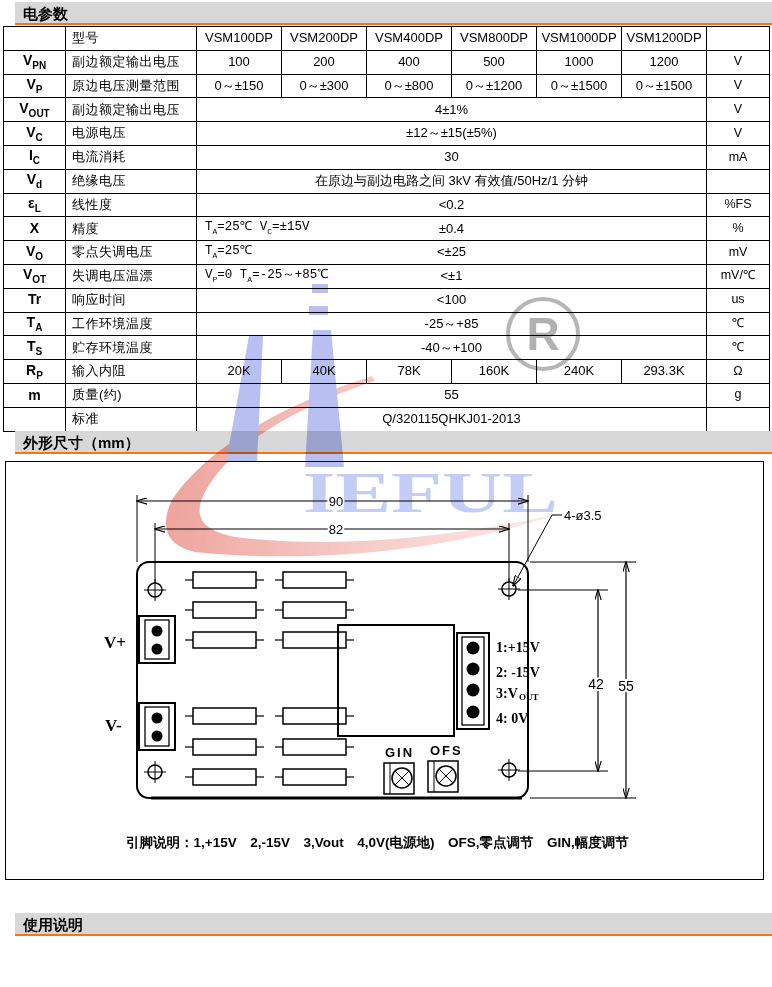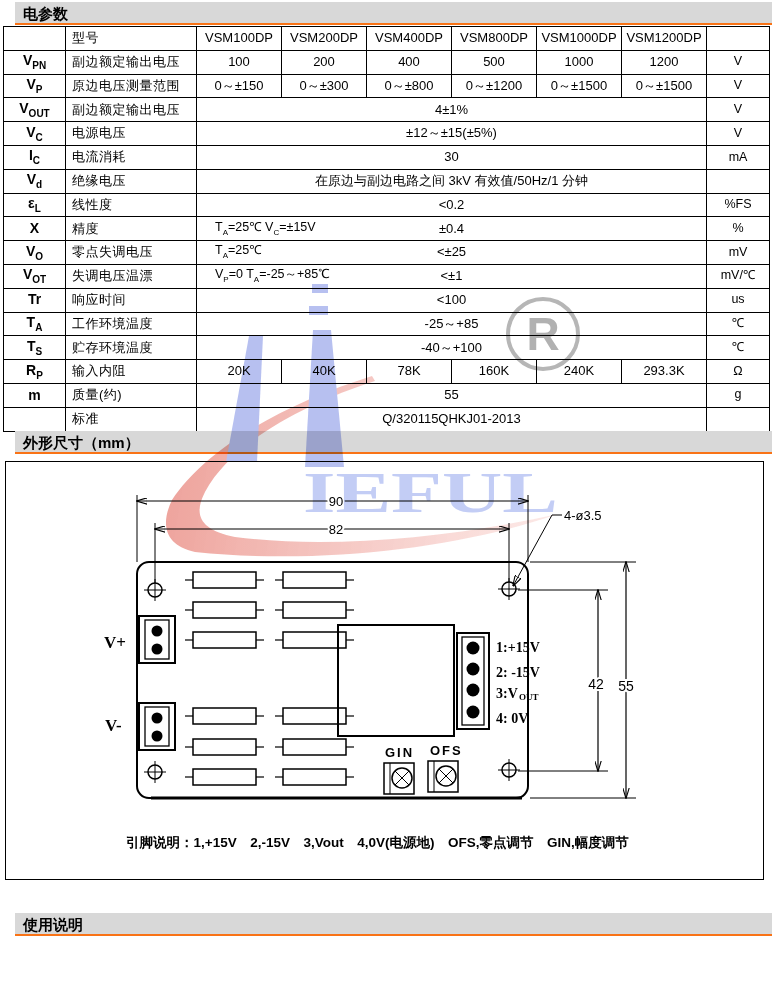--- a/index.html
+++ b/index.html
@@ -14,21 +14,21 @@
   #banner-usage{top:893px;margin-top:20px;}
   
   #spec{position:absolute;left:3px;top:26px;width:766px;border-collapse:collapse;table-layout:fixed;}
   #spec td{border:1px solid #000;height:22.8px;font-size:13px;text-align:center;
            padding:0;overflow:hidden;white-space:nowrap;line-height:1.1;}
   #spec td.sym{font-weight:bold;font-size:14px;}
   #spec td.sym sub{font-size:10px;}
   #spec td.nm{text-align:left;padding-left:6px;font-size:13px;letter-spacing:0.5px;}
   #spec td.unit{font-size:12.5px;}
   .cw{display:flex;height:100%;align-items:center;justify-content:center;position:relative;}
-  .cond{position:absolute;left:18px;font-size:12.5px;}
+  .cond{position:absolute;left:8px;font-size:12.5px;font-family:Liberation Mono, monospace;}
   .cond sub{font-size:8px;}
   
   .drawbox{position:absolute;left:5px;top:461px;width:759px;height:419px;border:1px solid #000;box-sizing:border-box;}
   .ds{display:block;}
   .ds line,.ds rect,.ds circle,.ds polyline,.ds path{stroke:#000;fill:none;}
   .ds .dim{stroke-width:1.2;}
   .ds .ext{stroke-width:1;}
   .ds .board{stroke-width:2;}
   .ds .thick{stroke-width:3;}
   .ds .blk{fill:#fff;stroke-width:2;}

